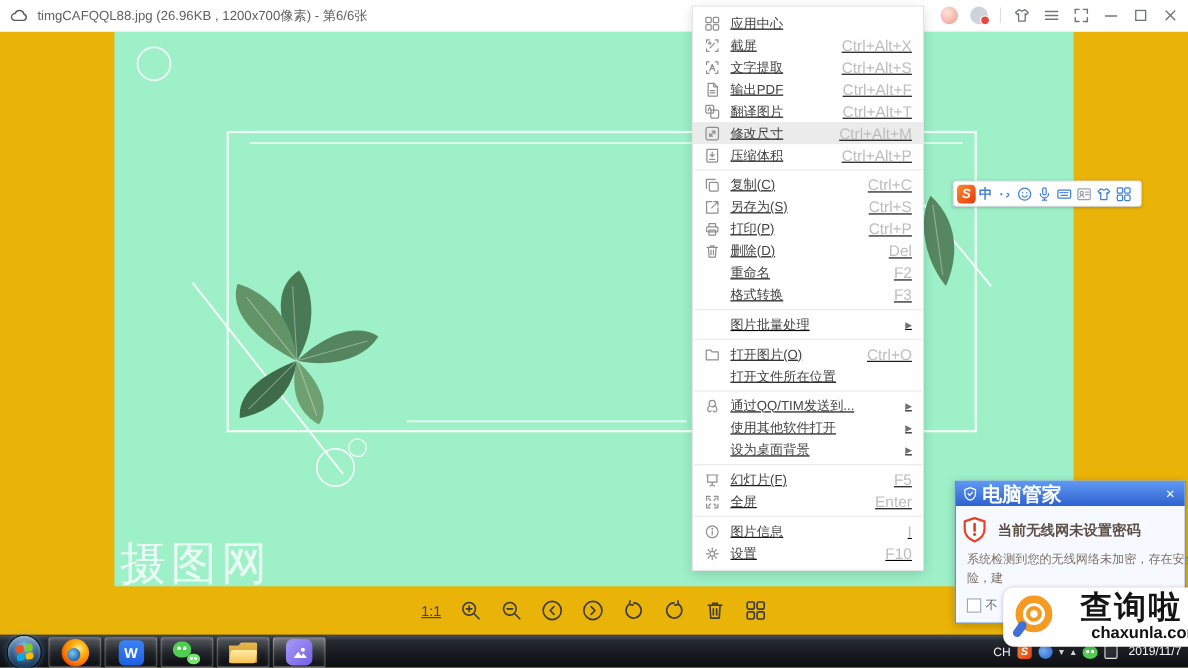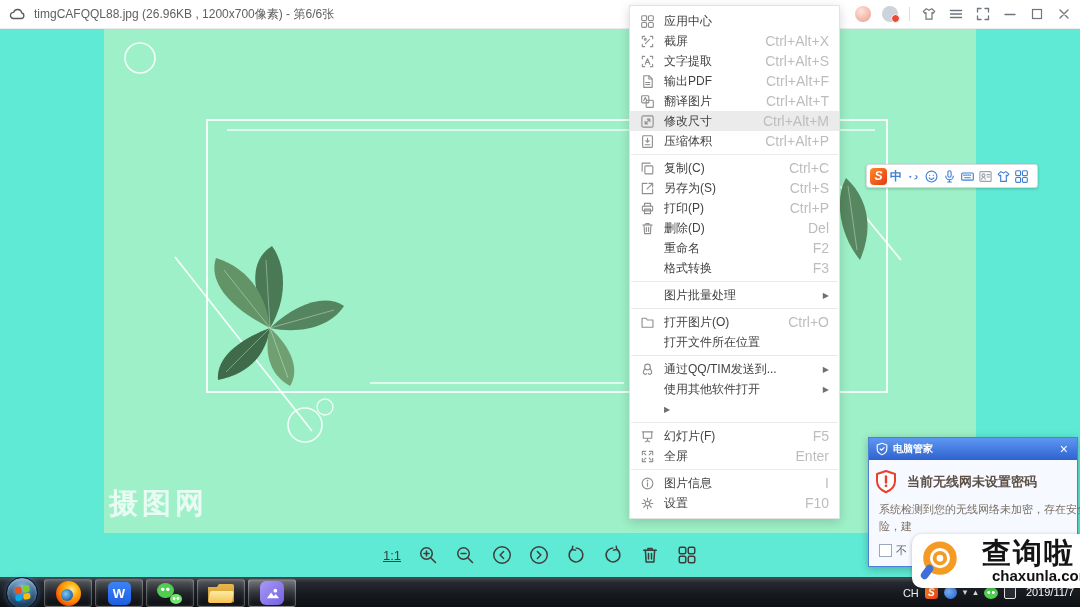--- a/index.html
+++ b/index.html
@@ -1,33 +1,33 @@
 <!DOCTYPE html>
 <html><head>
 <meta charset="utf-8">
 <style>
   html,body{margin:0;padding:0;background:#ddd;}
-  .screen{position:relative;width:1080px;height:607px;overflow:hidden;background:#5eead4;
+  .screen{position:relative;width:1080px;height:607px;overflow:hidden;background:#eab308;
     font-family:"Liberation Sans","DejaVu Sans",sans-serif;}
 
   
   .titlebar{position:absolute;left:0;top:0;right:0;height:28px;background:#fff;
     border-bottom:1px solid #ececec;display:flex;align-items:center;padding:0 8px;z-index:5;}
   .tb-logo{width:18px;height:18px;color:#5a5a5a;}
   .tb-title{font-size:12px;color:#5f5f5f;margin-left:8px;white-space:nowrap;}
   .tb-spacer{flex:1;}
   .tb-ic{width:16px;height:16px;margin-left:11px;color:#6e757d;cursor:pointer;display:flex;align-items:center;justify-content:center;}
   .tb-avatar{width:16px;height:16px;border-radius:50%;background:radial-gradient(circle at 38% 32%,#ffe3da,#f2afa4 70%,#e89a8e);}
   .tb-notif{width:16px;height:16px;border-radius:50%;background:#cdd3da;position:relative;}
   .tb-notif::after{content:"";position:absolute;right:-2px;bottom:-1px;width:7px;height:7px;border-radius:50%;background:#e8493a;border:1px solid #fff;}
   .tb-div{width:1px;height:14px;background:#ddd;margin-left:11px;}
 
   
   .photo{position:absolute;left:104px;top:28px;width:872px;height:505px;background:#9df0c7;z-index:1;overflow:hidden;}
-  .shetu{position:absolute;left:5px;top:456px;font-size:29px;font-weight:bold;
+  .shetu{position:absolute;left:5px;top:456px;font-size:42px;font-weight:normal;
     color:rgba(255,255,255,.78);letter-spacing:4px;}
 
   
   .viewer-toolbar{position:absolute;left:0;right:0;top:533px;height:44px;display:flex;
     align-items:center;justify-content:center;gap:17px;z-index:2;color:#3d3d3d;}
   .vt-item{display:flex;justify-content:center;cursor:pointer;}
   .vt-ic{width:20px;height:20px;display:block;}
   .vt-label{font-size:13px;text-decoration:underline;}
 
   
@@ -35,35 +35,35 @@
     border:1px solid #d8dce2;border-radius:3px;box-shadow:0 1px 3px rgba(0,0,0,.2);
     display:flex;align-items:center;gap:2px;padding:0 3px;z-index:20;}
   .ime-logo{width:17px;height:17px;border-radius:4px;background:linear-gradient(135deg,#ff8a2a,#e33a12);
     color:#fff;font-size:12px;font-weight:bold;font-style:italic;display:flex;align-items:center;justify-content:center;}
   .ime-ic{width:15px;height:15px;color:#3f7fd6;display:flex;align-items:center;justify-content:center;cursor:pointer;}
   .ime-ic.gl{font-size:12px;font-weight:bold;width:auto;padding:0 1px;}
   .ime-ic.gray{color:#9aa2ab;}
 
   
   .menu{position:absolute;left:629px;top:5px;width:209px;background:#fff;border:1px solid #e3e3e3;
-    box-shadow:0 3px 10px rgba(0,0,0,.16);z-index:30;padding:5px 0;}
+    box-shadow:0 3px 10px rgba(0,0,0,.16);z-index:30;padding:5px 0;text-decoration:underline;}
   .menu-item{height:20px;display:flex;align-items:center;padding:0 10px;font-size:12px;color:#424242;cursor:pointer;}
   .menu-item.hl{background:#ebebeb;}
   .mi-icon{width:15px;height:15px;margin-right:9px;color:#8f8f8f;flex:none;display:flex;align-items:center;justify-content:center;}
   .mi-label{flex:1;white-space:nowrap;}
   .mi-right{font-size:14px;color:#bdbdbd;white-space:nowrap;}
   .mi-right.sub{font-size:8px;color:#707070;}
   .menu-sep{height:1px;background:#e9e9e9;margin:3px 1px;}
 
   
   .popup{position:absolute;left:868px;top:437px;width:208px;height:128px;background:#f6f9ff;
     border:1px solid #4f7fd9;box-shadow:0 2px 8px rgba(0,0,0,.25);z-index:40;}
   .pp-head{height:22px;background:linear-gradient(180deg,#5e97f2,#2e62cf);display:flex;align-items:center;padding:0 6px;color:#fff;}
   .pp-shield{width:14px;height:14px;}
-  .pp-title{font-size:10px;font-weight:bold;margin-left:4px;flex:1;}
+  .pp-title{font-size:18px;font-weight:bold;margin-left:4px;flex:1;}
   .pp-close{font-size:14px;line-height:14px;color:#fff;cursor:pointer;padding:0 3px;}
   .pp-warn{display:flex;align-items:center;padding:9px 4px 2px;}
   .pp-warn-t{font-size:13px;font-weight:bold;color:#5c4f45;margin-left:8px;white-space:nowrap;}
   .pp-body{padding:4px 0 0 10px;font-size:11px;color:#7c7066;line-height:17px;}
   .pp-body div{white-space:nowrap;}
   .pp-check{display:flex;align-items:center;margin:8px 0 0 10px;font-size:11px;color:#666;}
   .pp-box{width:11px;height:11px;border:1px solid #9aa7bd;background:#fff;margin-right:4px;flex:none;}
 
   
   .wm{position:absolute;left:912px;top:534px;width:175px;height:54px;background:#fff;border-radius:10px;
@@ -475,20 +475,21 @@
         <span class="mi-label">通过QQ/TIM发送到...</span>
         <span class="mi-right sub">▶</span>
       </div>
       <div class="menu-item">
         <span class="mi-icon"></span>
         <span class="mi-label">使用其他软件打开</span>
         <span class="mi-right sub">▶</span>
       </div>
       <div class="menu-item">
         <span class="mi-icon"></span>
+        <span class="mi-label">设为桌面背景</span>
         <span class="mi-right sub">▶</span>
       </div>
       <div class="menu-sep"></div>
       <div class="menu-item">
         <span class="mi-icon">
           <svg viewBox="0 0 16 16" width="100%" height="100%" fill="none" stroke="currentColor" stroke-width="1.2" stroke-linecap="round" stroke-linejoin="round">
             <path d="M2.5 3h11M3.5 3v6.8h9V3M8 9.8v2.7M5.8 13.7L8 12.5l2.2 1.2"></path>
           </svg>
         </span>
         <span class="mi-label">幻灯片(F)</span>

